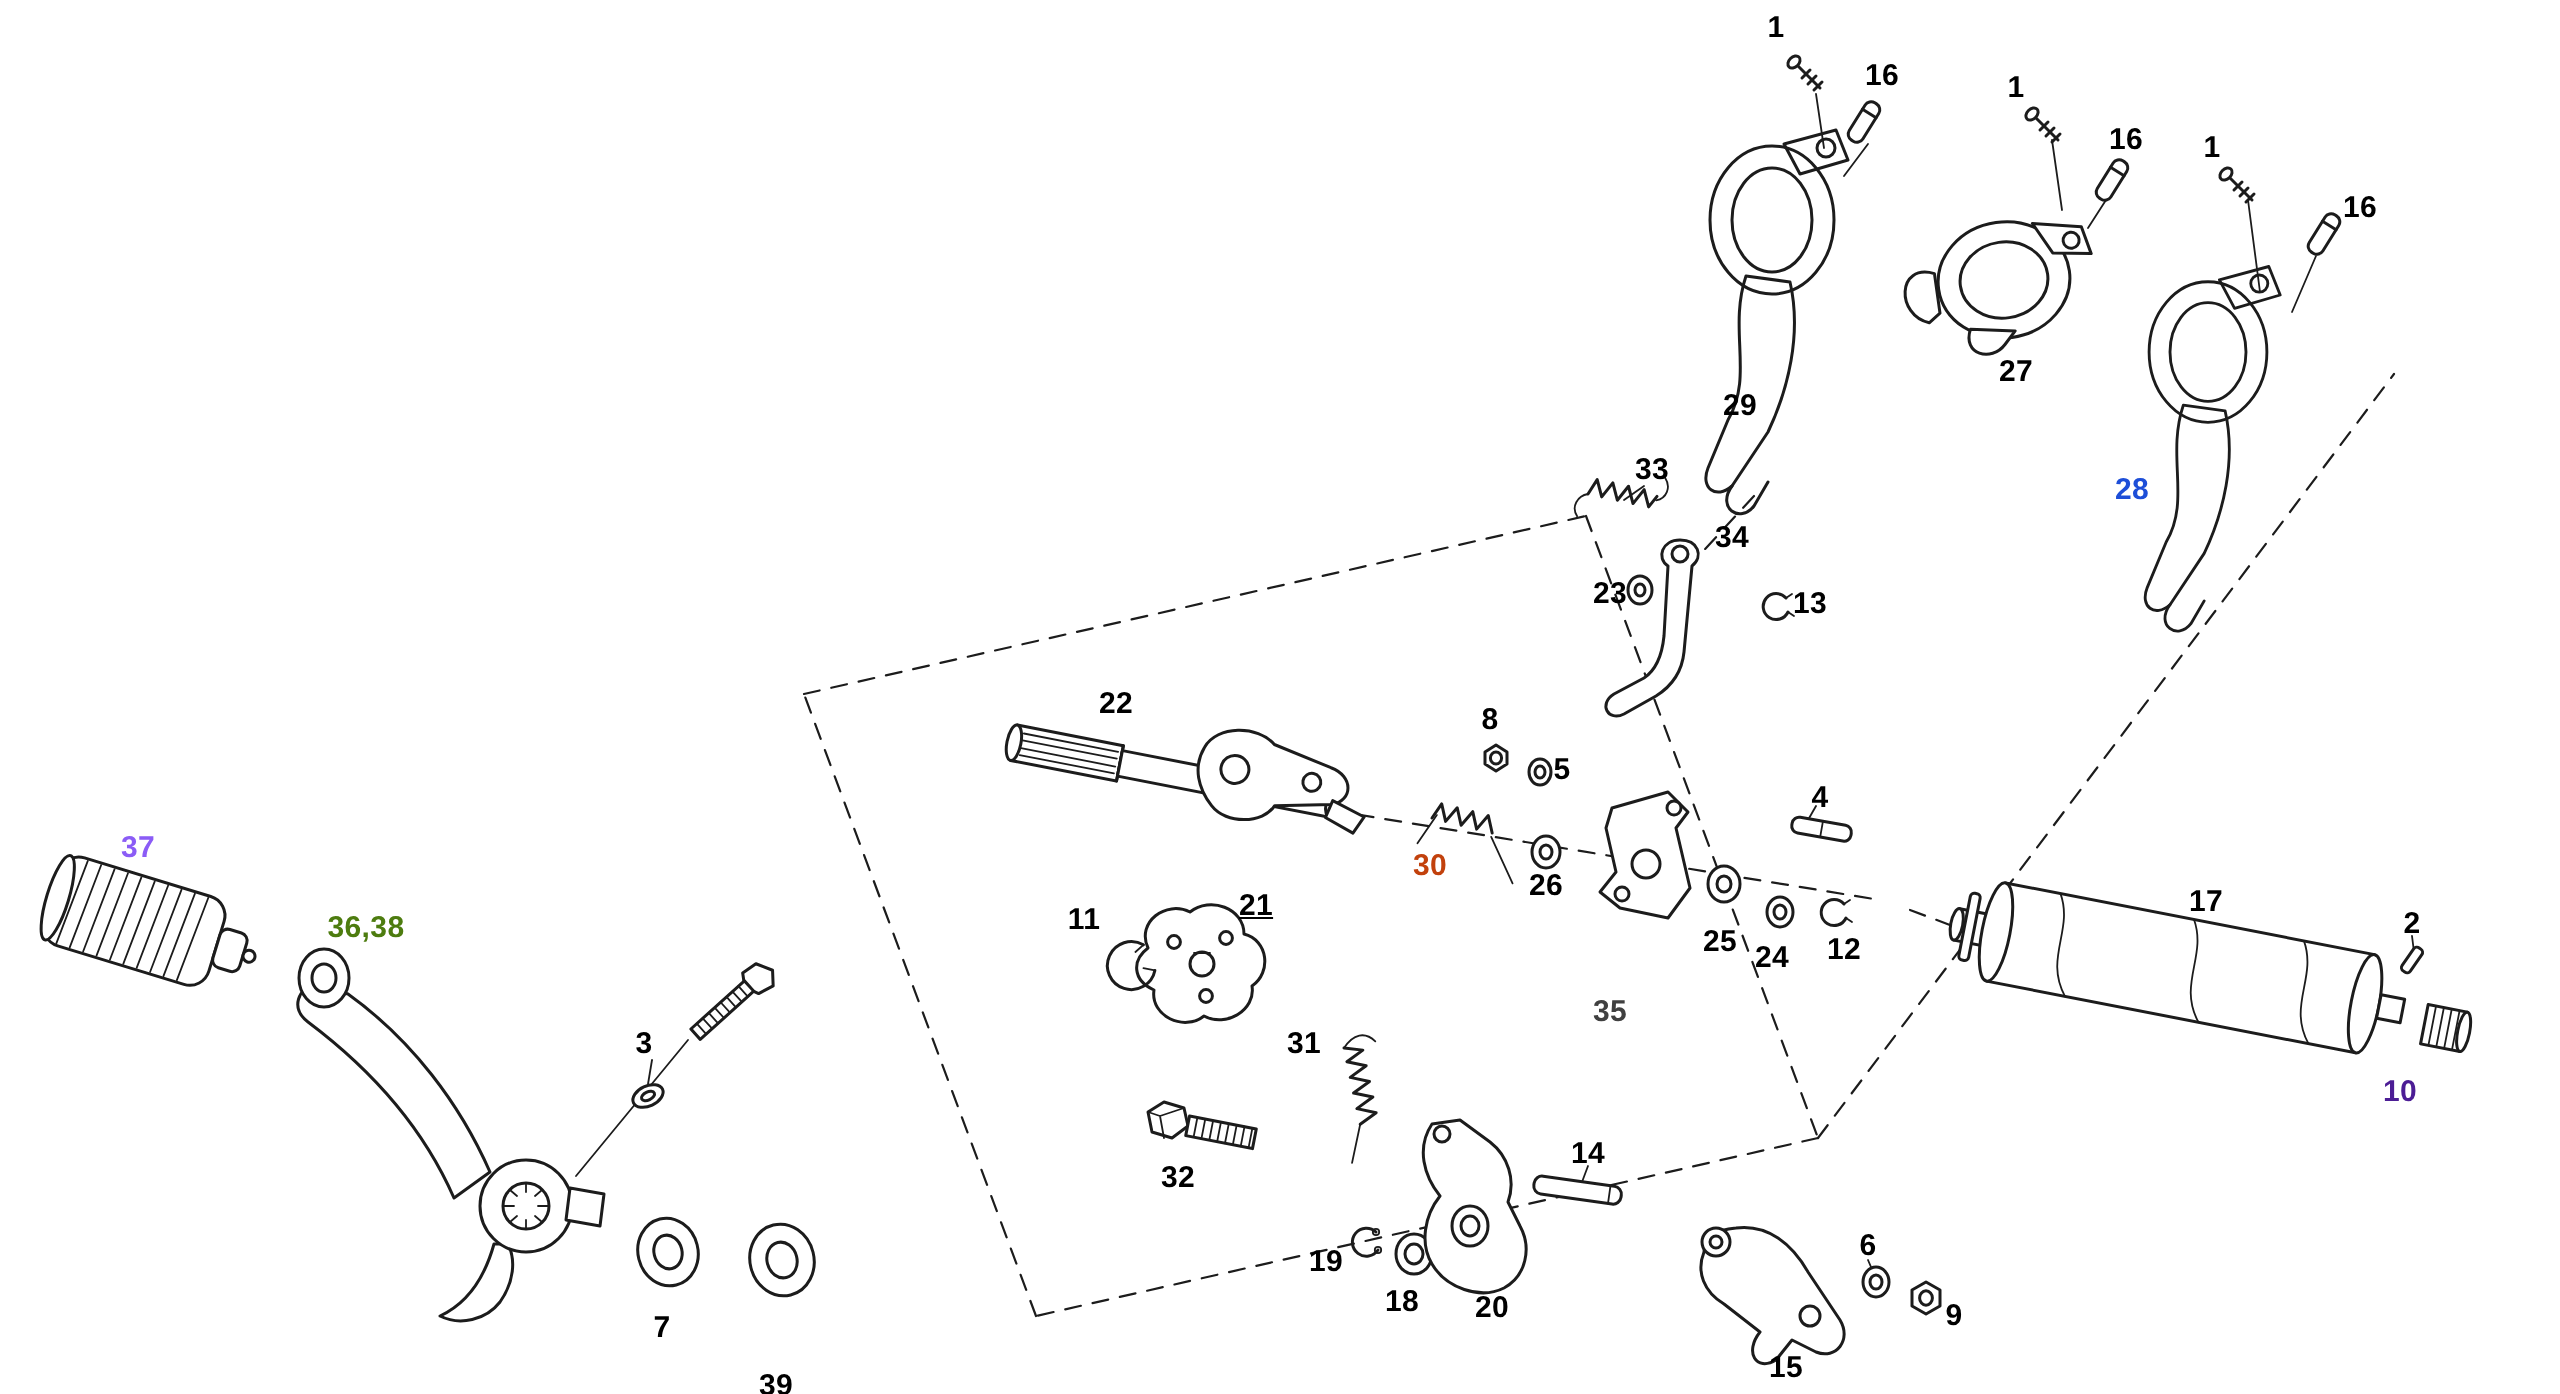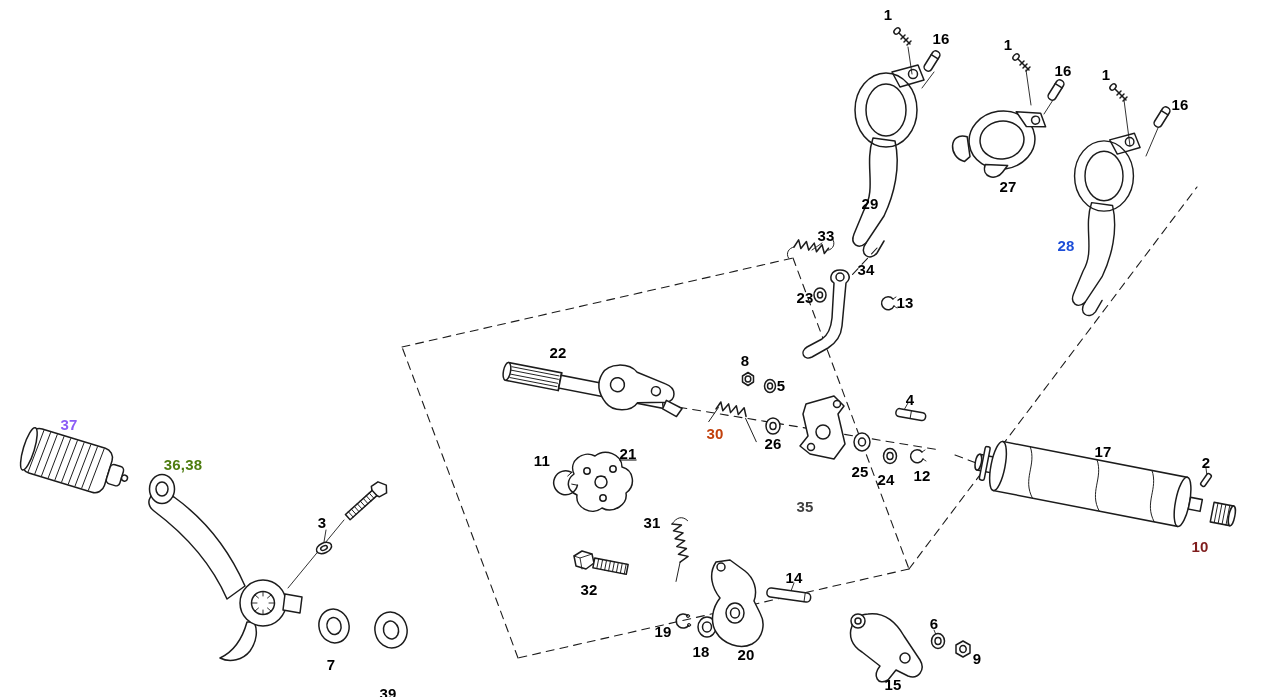--- a/index.html
+++ b/index.html
@@ -301,21 +301,21 @@
       <span class="part-label" style="left: 860px; top: 471px; color: rgb(0, 0, 0);">25</span>
       <span class="part-label" style="left: 886px; top: 479px; color: rgb(0, 0, 0);">24</span>
       <span class="part-label" style="left: 922px; top: 475px; color: rgb(0, 0, 0);">12</span>
       <span class="part-label" style="left: 542px; top: 460px; color: rgb(0, 0, 0);">11</span>
       <span class="part-label" style="left: 628px; top: 453px; color: rgb(0, 0, 0); text-decoration: underline;">21</span>
       <span class="part-label" style="left: 69px; top: 424px; color: #8b5cf6;">37</span>
       <span class="part-label" style="left: 183px; top: 464px; color: #4d7c0f;">36,38</span>
       <span class="part-label" style="left: 322px; top: 522px; color: rgb(0, 0, 0);">3</span>
       <span class="part-label" style="left: 1103px; top: 451px; color: rgb(0, 0, 0);">17</span>
       <span class="part-label" style="left: 1206px; top: 462px; color: rgb(0, 0, 0);">2</span>
-      <span class="part-label" style="left: 1200px; top: 546px; color: #7f1d1d;">10</span>
+      <span class="part-label" style="left: 1200px; top: 546px; color: #4c1d95;">10</span>
       <span class="part-label" style="left: 652px; top: 522px; color: rgb(0, 0, 0);">31</span>
       <span class="part-label" style="left: 589px; top: 589px; color: rgb(0, 0, 0);">32</span>
       <span class="part-label" style="left: 794px; top: 577px; color: rgb(0, 0, 0);">14</span>
       <span class="part-label" style="left: 663px; top: 631px; color: rgb(0, 0, 0);">19</span>
       <span class="part-label" style="left: 701px; top: 651px; color: rgb(0, 0, 0);">18</span>
       <span class="part-label" style="left: 746px; top: 654px; color: rgb(0, 0, 0);">20</span>
       <span class="part-label" style="left: 934px; top: 623px; color: rgb(0, 0, 0);">6</span>
       <span class="part-label" style="left: 977px; top: 658px; color: rgb(0, 0, 0);">9</span>
       <span class="part-label" style="left: 893px; top: 684px; color: rgb(0, 0, 0);">15</span>
       <span class="part-label" style="left: 331px; top: 664px; color: rgb(0, 0, 0);">7</span>

